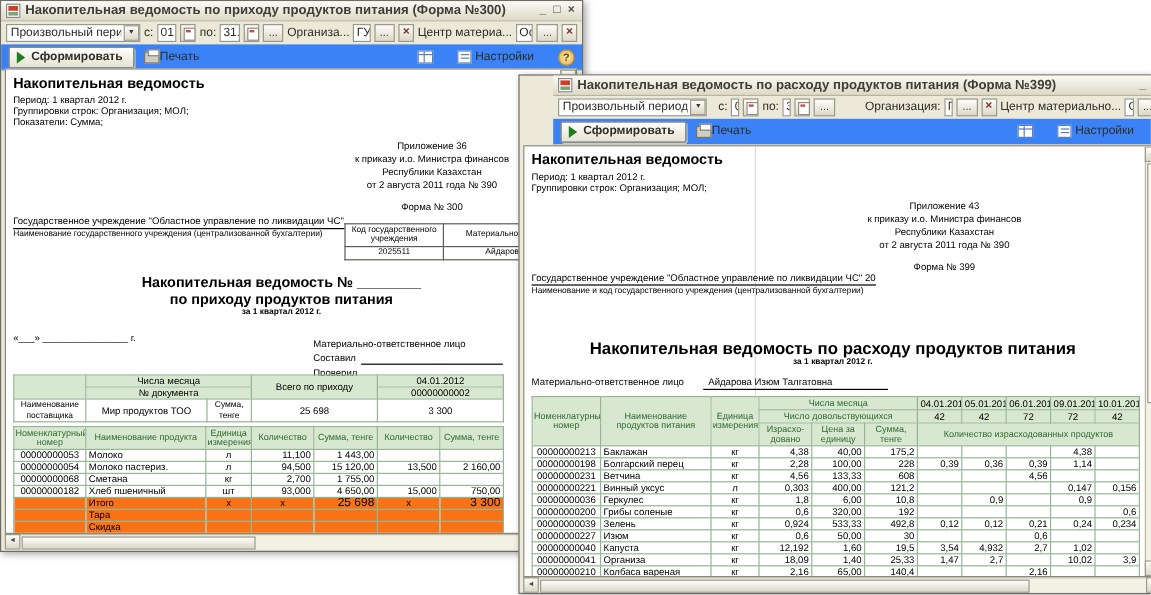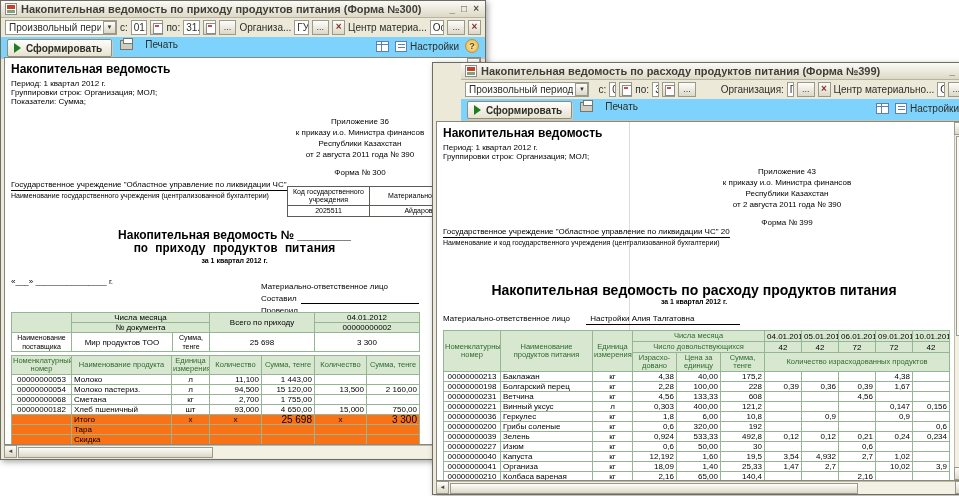--- a/index.html
+++ b/index.html
@@ -33,31 +33,31 @@
   .cal-btn { width:13px; height:15px; background:linear-gradient(#fdfdfb,#dcd8c6); border:1px solid #9a998c;
              position:relative; flex:none; }
   .cal-btn::before { content:""; position:absolute; left:2px; top:2px; width:8px; height:9px; background:#fff; border:1px solid #8c8c84; }
   .cal-btn::after { content:""; position:absolute; left:4px; top:4px; width:4px; height:2px; background:#c0504d; }
   .dots-btn { height:15px; padding:0 4px; background:linear-gradient(#fdfdfb,#dcd8c6); border:1px solid #9a998c;
               font-size:9px; line-height:12px; color:#3a3a33; flex:none; }
   .x-btn { width:13px; height:15px; background:linear-gradient(#fdfdfb,#dcd8c6); border:1px solid #9a998c;
            color:#8a2f25; font-size:10px; font-weight:bold; line-height:12px; text-align:center; flex:none; }
 
   
-  .actionbar { display:flex; align-items:flex-start; gap:8px; padding:2px 6px; height:22px;
-               background:#7dd3fc; border-bottom:1px solid #c9c5b2; font-size:10px; }
+  .actionbar { display:flex; align-items:center; gap:8px; padding:2px 6px; height:22px;
+               background:#3b82f6; border-bottom:1px solid #c9c5b2; font-size:10px; }
   .gen-btn { display:flex; align-items:center; gap:5px; padding:2px 9px 2px 6px; height:18px;
              background:linear-gradient(#fffefb,#e6e2d0); border:1px solid #8f8d7d; border-radius:2px;
              font-weight:bold; font-size:10px; color:#2e2d27; box-shadow:1px 1px 0 #cfccba; }
   .play-tri { width:0; height:0; border-left:7px solid #1e7d1e; border-top:5px solid transparent;
               border-bottom:5px solid transparent; }
-  .print-btn { display:flex; align-items:center; gap:12px; color:#2e2d27; }
+  .print-btn { display:flex; align-items:center; gap:0; color:#2e2d27; }
   .printer-ico { width:13px; height:10px; background:#cfccc0; border:1px solid #77766b; position:relative; }
   .printer-ico::before { content:""; position:absolute; left:2px; top:-3px; width:8px; height:4px; background:#fff; border:1px solid #77766b; }
-  .ab-right { margin-left:auto; display:flex; align-items:center; gap:6px; }
+  .ab-right { margin-left:auto; display:flex; align-items:center; gap:20px; }
   .grid-ico { width:13px; height:11px; background:#fff; border:1px solid #5b7fb9; position:relative; }
   .grid-ico::before { content:""; position:absolute; left:0; top:2px; width:11px; height:1px; background:#5b7fb9; }
   .grid-ico::after { content:""; position:absolute; left:4px; top:0; width:1px; height:9px; background:#5b7fb9; }
   .settings-btn { display:flex; align-items:center; gap:3px; color:#2e2d27; }
   .list-ico { width:12px; height:11px; background:#fff; border:1px solid #5b7fb9; position:relative; }
   .list-ico::before { content:""; position:absolute; left:2px; top:2px; width:7px; height:1px; background:#5b7fb9; box-shadow:0 3px 0 #5b7fb9; }
   .help-ico { width:14px; height:14px; border-radius:50%; background:radial-gradient(#ffe9a8,#e3af43);
               border:1px solid #bf923c; color:#5c4a16; font-size:9px; font-weight:bold;
               text-align:center; line-height:13px; }
 
@@ -184,21 +184,21 @@
         <td>Материально ответственное</td>
       </tr>
       <tr>
         <td>2025511</td>
         <td>Айдарова Алия Та</td>
       </tr>
     </tbody>
       </table>
 
     <div class="doc-title" style="top:170px;">Накопительная ведомость № ________</div>
-    <div class="doc-title" style="top:184px;font-family:Liberation Mono, monospace;">по приходу продуктов питания</div>
+    <div class="doc-title" style="top:184px;">по приходу продуктов питания</div>
     <div class="doc-sub" style="top:199px;">за 1 квартал 2012 г.</div>
 
     <div class="rp-line" style="left:6px; top:219px;">«___» ________________  г.</div>
 
     <div class="sign-block" style="left:256px; top:224px; width:198px;">
       <div>Материально-ответственное лицо</div>
       <div class="sign-row">
           <span>Составил</span>
           <span class="uline" style="width:118px;"></span>
         </div>
@@ -406,21 +406,21 @@
     </div>
 
     <div class="org-name" style="left:6px; top:105px;">Государственное учреждение "Областное управление по ликвидации ЧС"  20</div>
     <div class="org-caption" style="left:6px; top:117px;">Наименование и код государственного учреждения (централизованной бухгалтерии)</div>
 
     <div class="doc-title" style="top:160px; font-size:14px;">Накопительная ведомость по расходу продуктов питания</div>
     <div class="doc-sub" style="top:176px;">за 1 квартал 2012 г.</div>
 
     <div class="rp-line" style="left:6px; top:192px;">
       <span>Материально-ответственное лицо</span>
-      <span style="margin-left:14px; border-bottom:1px solid #000; padding:0 46px 1px 4px;">Настройки Алия Талгатовна</span>
+      <span style="margin-left:14px; border-bottom:1px solid #000; padding:0 46px 1px 4px;">Айдарова Изюм Талгатовна</span>
     </div>
 
     <table class="rep" style="left:6px; top:208px; width:506px;">
       <colgroup>
         <col style="width:57px;">
           <col style="width:92px;">
           <col style="width:40px;">
         <col style="width:44px;">
           <col style="width:44px;">
           <col style="width:44px;">
@@ -474,21 +474,21 @@
           <tr>
             <td class="a-c">00000000198</td>
             <td class="a-l">Болгарский перец</td>
             <td class="a-c">кг</td>
             <td class="a-r">2,28</td>
             <td class="a-r">100,00</td>
             <td class="a-r">228</td>
             <td class="a-r">0,39</td>
             <td class="a-r">0,36</td>
             <td class="a-r">0,39</td>
-            <td class="a-r">1,67</td>
+            <td class="a-r">1,14</td>
             <td class="a-r"></td>
           </tr>
           <tr>
             <td class="a-c">00000000231</td>
             <td class="a-l">Ветчина</td>
             <td class="a-c">кг</td>
             <td class="a-r">4,56</td>
             <td class="a-r">133,33</td>
             <td class="a-r">608</td>
             <td class="a-r"></td>

